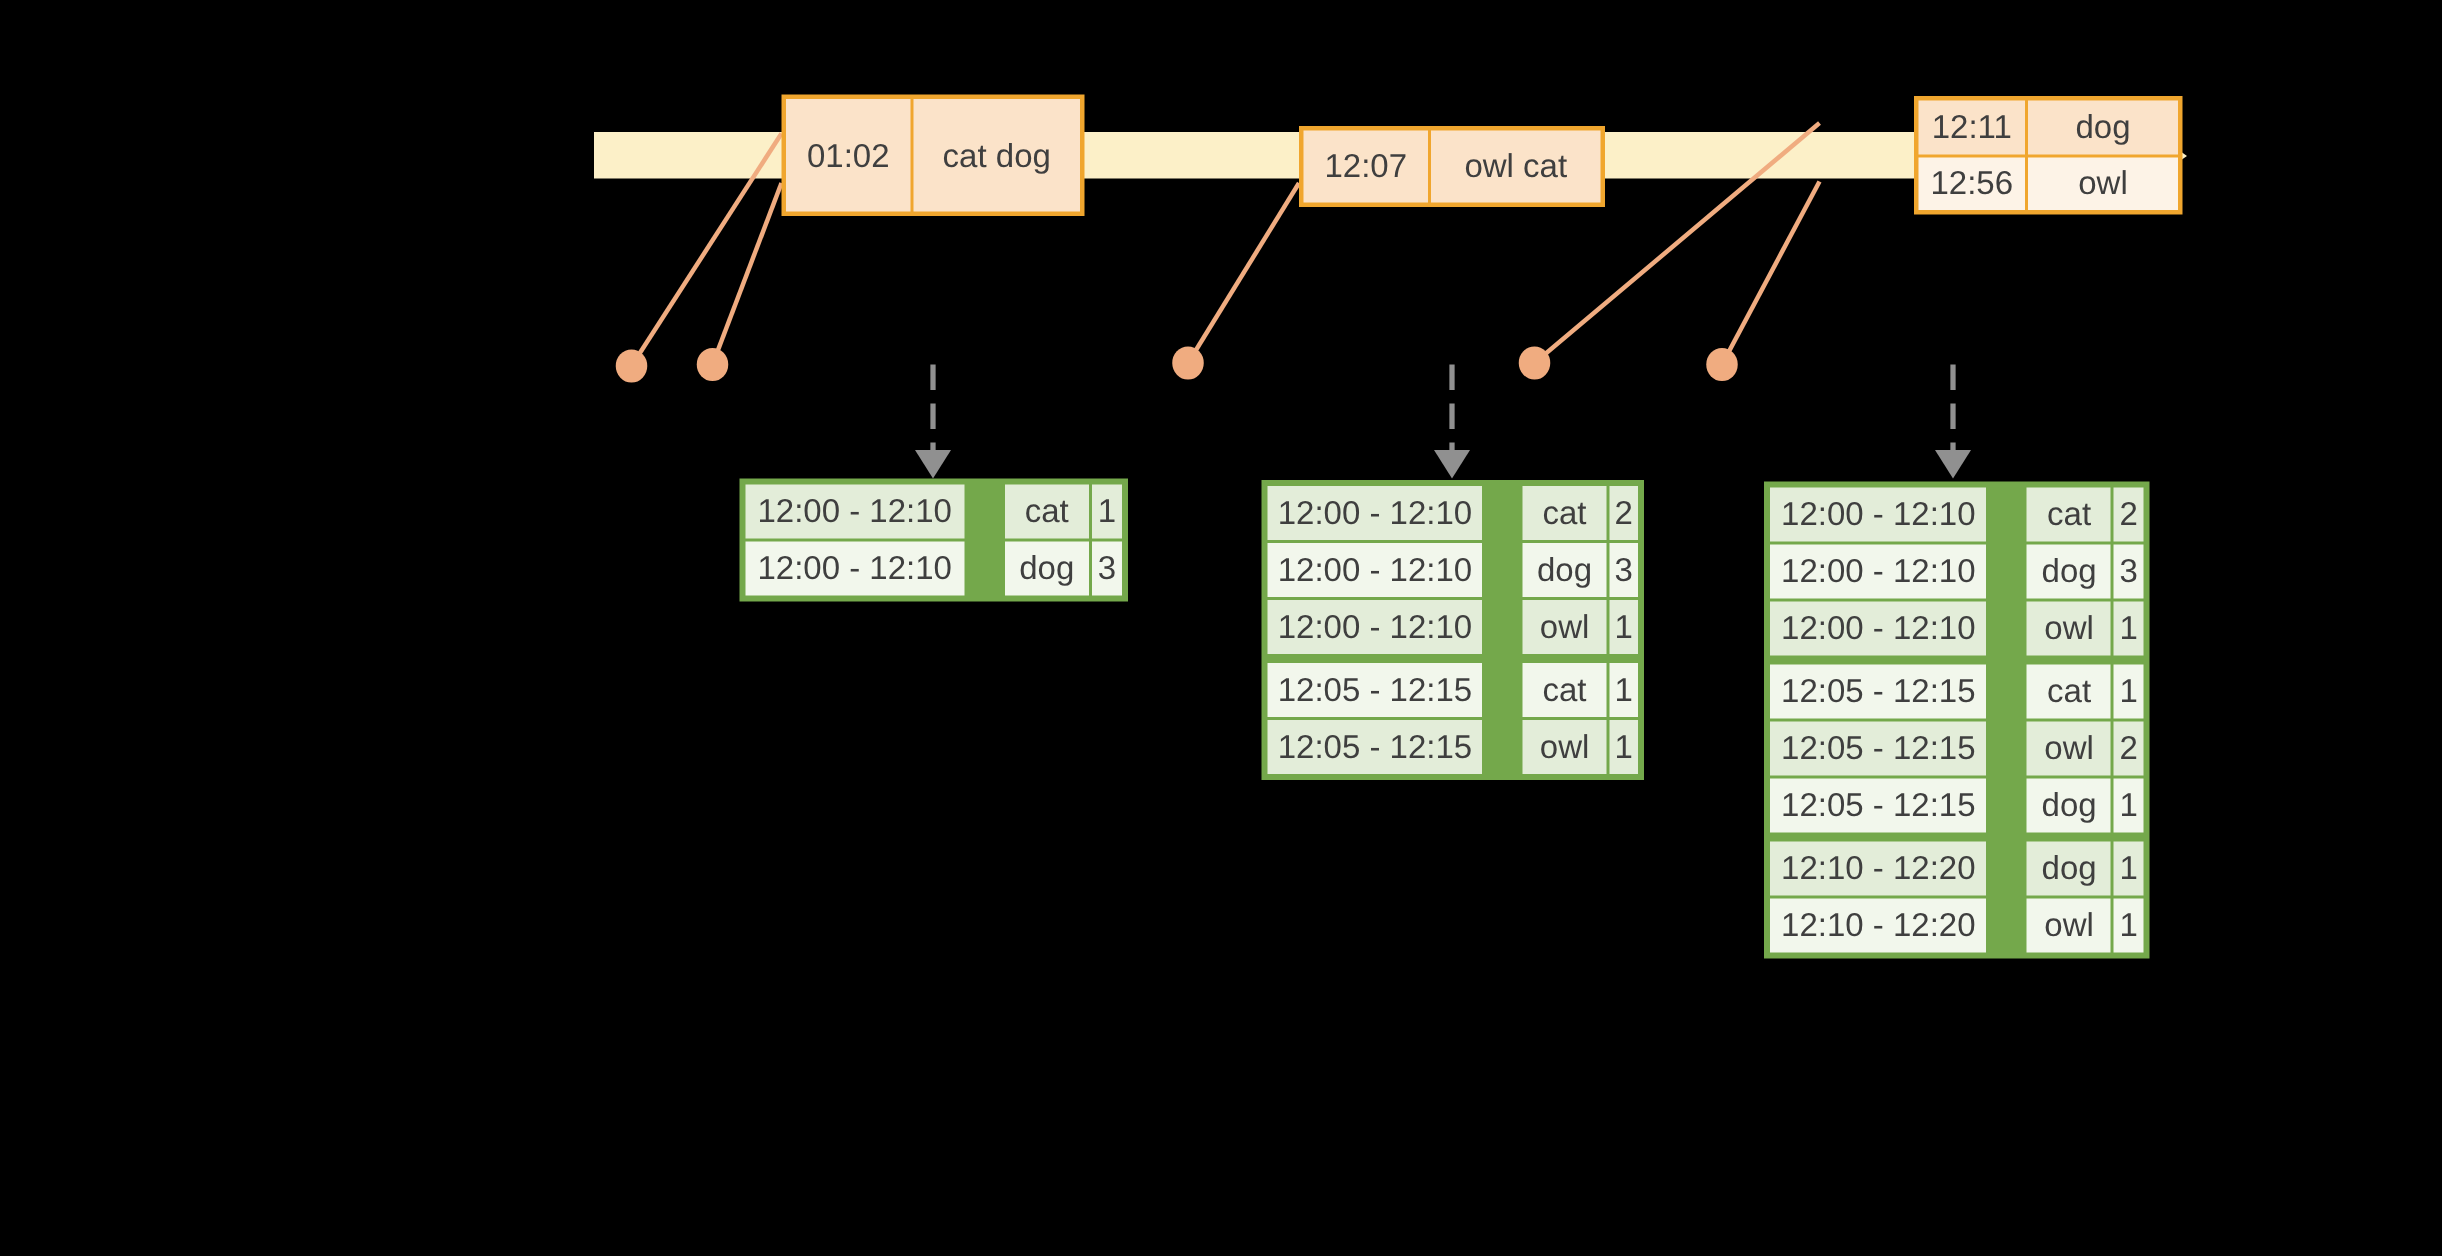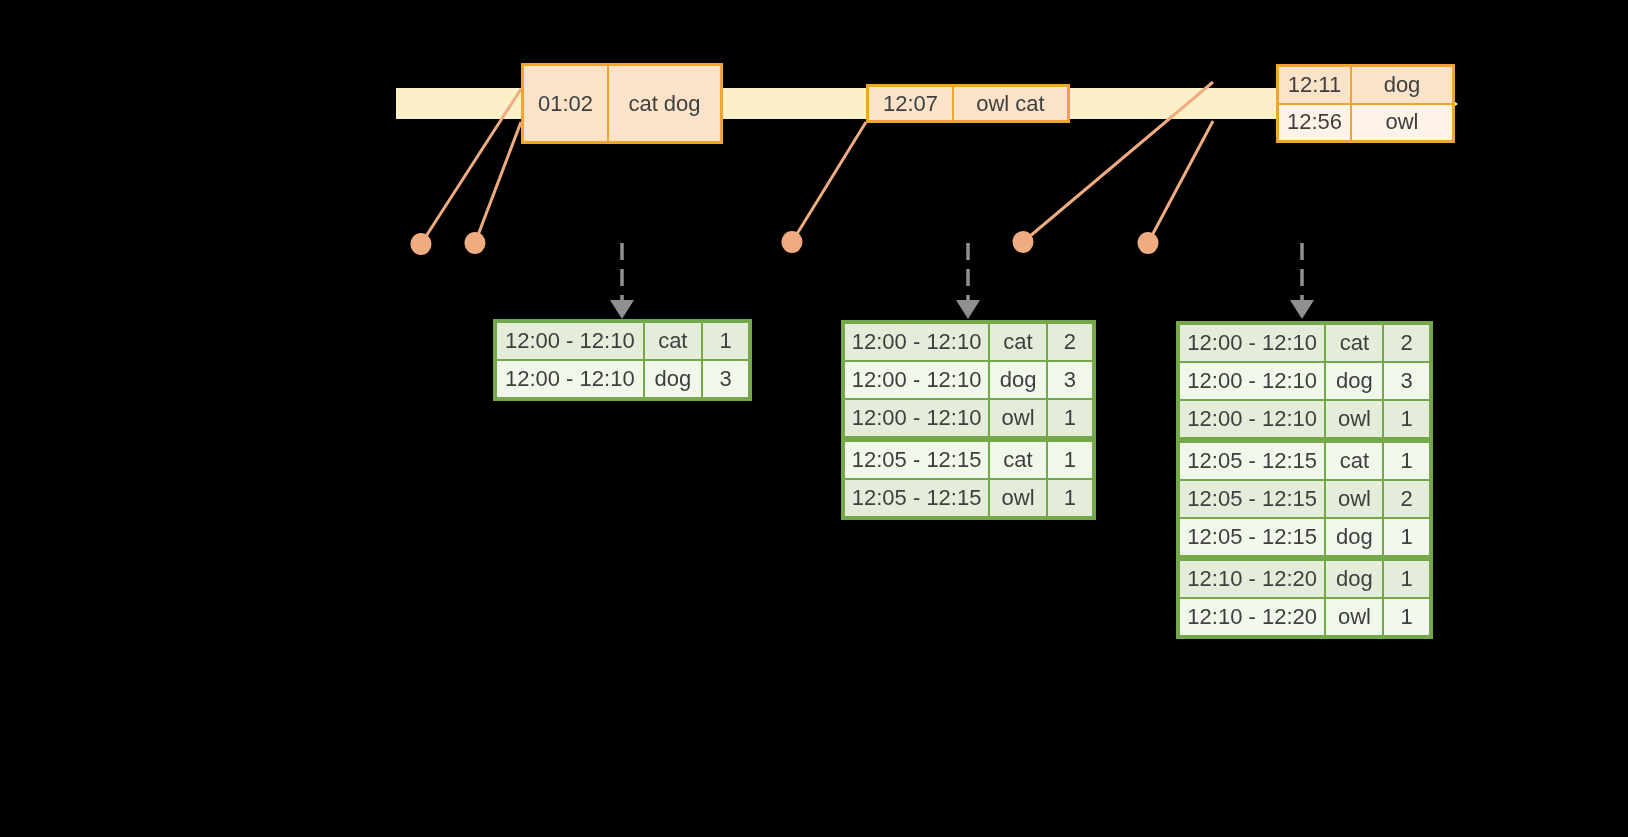--- a/index.html
+++ b/index.html
@@ -46,21 +46,21 @@
     display:flex;flex-direction:column;
   }
   .grow{display:flex;gap:2px;height:36px;margin-top:2px;}
   .grow:first-child{margin-top:0;}
   .grow.brk{margin-top:6px;}
   .gcell{
     display:flex;align-items:center;justify-content:center;
     font-size:22px;line-height:1;color:var(--text);
   }
   .gcell.w{flex:0 0 58%;}
-  .gcell.d{flex:0 0 22.5%;}
+  .gcell.d{flex:0 0 22.5%;margin-left:25px;}
   .gcell.c{flex:1;}
   .gdk{background:var(--result-fill-dark);}
   .glt{background:var(--result-fill-light);}
 </style>
 </head>
 <body>
 
 <div class="canvas">
 
   <svg class="layer" width="1628" height="837" viewBox="0 0 1628 837">
@@ -88,21 +88,21 @@
     <polygon points="1290,300 1314,300 1302,319" style="fill:var(--trigger)"></polygon>
   </svg>
 
   <div class="etable" id="et1" style="left:521px;top:63px;width:202px;height:81px">
     <div class="erow">
       <div class="ecell t dk">01:02</div>
       <div class="ecell dk">cat dog</div>
     </div>
   </div>
 
-  <div class="etable" id="et2" style="left:866px;top:84px;width:204px;height:39px">
+  <div class="etable" id="et2" style="left:866px;top:84px;width:204px;height:54px">
     <div class="erow">
       <div class="ecell t dk">12:07</div>
       <div class="ecell dk">owl cat</div>
     </div>
   </div>
 
   <div class="etable" id="et3" style="left:1276px;top:64px;width:179px;height:79px">
     <div class="erow">
       <div class="ecell t dk">12:11</div>
       <div class="ecell dk">dog</div>

